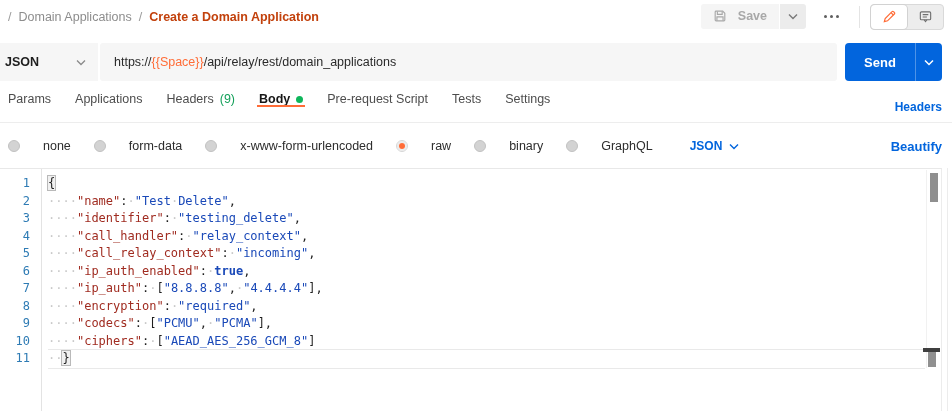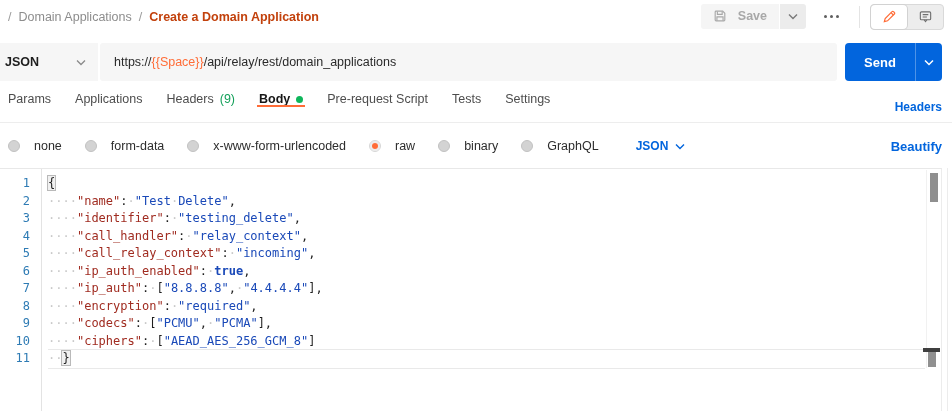--- a/index.html
+++ b/index.html
@@ -51,21 +51,21 @@
   .tabs-row{display:flex;align-items:flex-start;height:31px;margin-top:11px;padding:0 10px 0 8px;border-bottom:1px solid #ededed;}
   .tab{display:flex;align-items:center;gap:6px;margin-right:24px;font-size:12.5px;color:#4d4d4d;
     position:relative;cursor:pointer;white-space:nowrap;}
   .tab.active{color:#161616;font-weight:600;}
   .tab.active::after{content:"";position:absolute;left:-2px;right:-2px;bottom:-1px;height:2px;background:var(--accent-orange);}
   .tab .count{color:var(--success-green);}
   .tab .dot{width:7px;height:7px;border-radius:50%;background:#0eb65b;}
   .cookies{margin-left:auto;align-self:center;color:var(--link-blue);font-size:12px;font-weight:700;cursor:pointer;}
   
   .body-type-row{display:flex;align-items:center;height:24px;margin:11px 10px 0 8px;}
-  .radio-item{display:flex;align-items:center;gap:14px;font-size:12.5px;color:#2d2d2d;margin-right:23px;cursor:pointer;}
+  .radio-item{display:flex;align-items:center;gap:23px;font-size:12.5px;color:#2d2d2d;margin-right:23px;cursor:pointer;}
   .radio{width:12px;height:12px;border-radius:50%;background:#d3d3d3;border:1px solid #c2c2c2;position:relative;}
   .radio.selected{background:#fff;border:1px solid #d6d6d6;box-shadow:0 0 0 2px #ececec inset;}
   .radio.selected::after{content:"";position:absolute;inset:2px;border-radius:50%;background:var(--accent-orange);}
   .lang-select{display:flex;align-items:center;gap:7px;margin-left:14px;color:var(--link-blue);
     font-size:12px;font-weight:700;cursor:pointer;}
   .beautify{margin-left:auto;color:var(--link-blue);font-size:13px;font-weight:700;cursor:pointer;}
   
   .editor{position:absolute;left:0;right:10px;top:168px;bottom:0;border-top:1px solid #e8e8e8;
     border-right:1px solid #ececec;background:#fff;
     font-family:"DejaVu Sans Mono","Liberation Mono",monospace;font-size:12px;}

